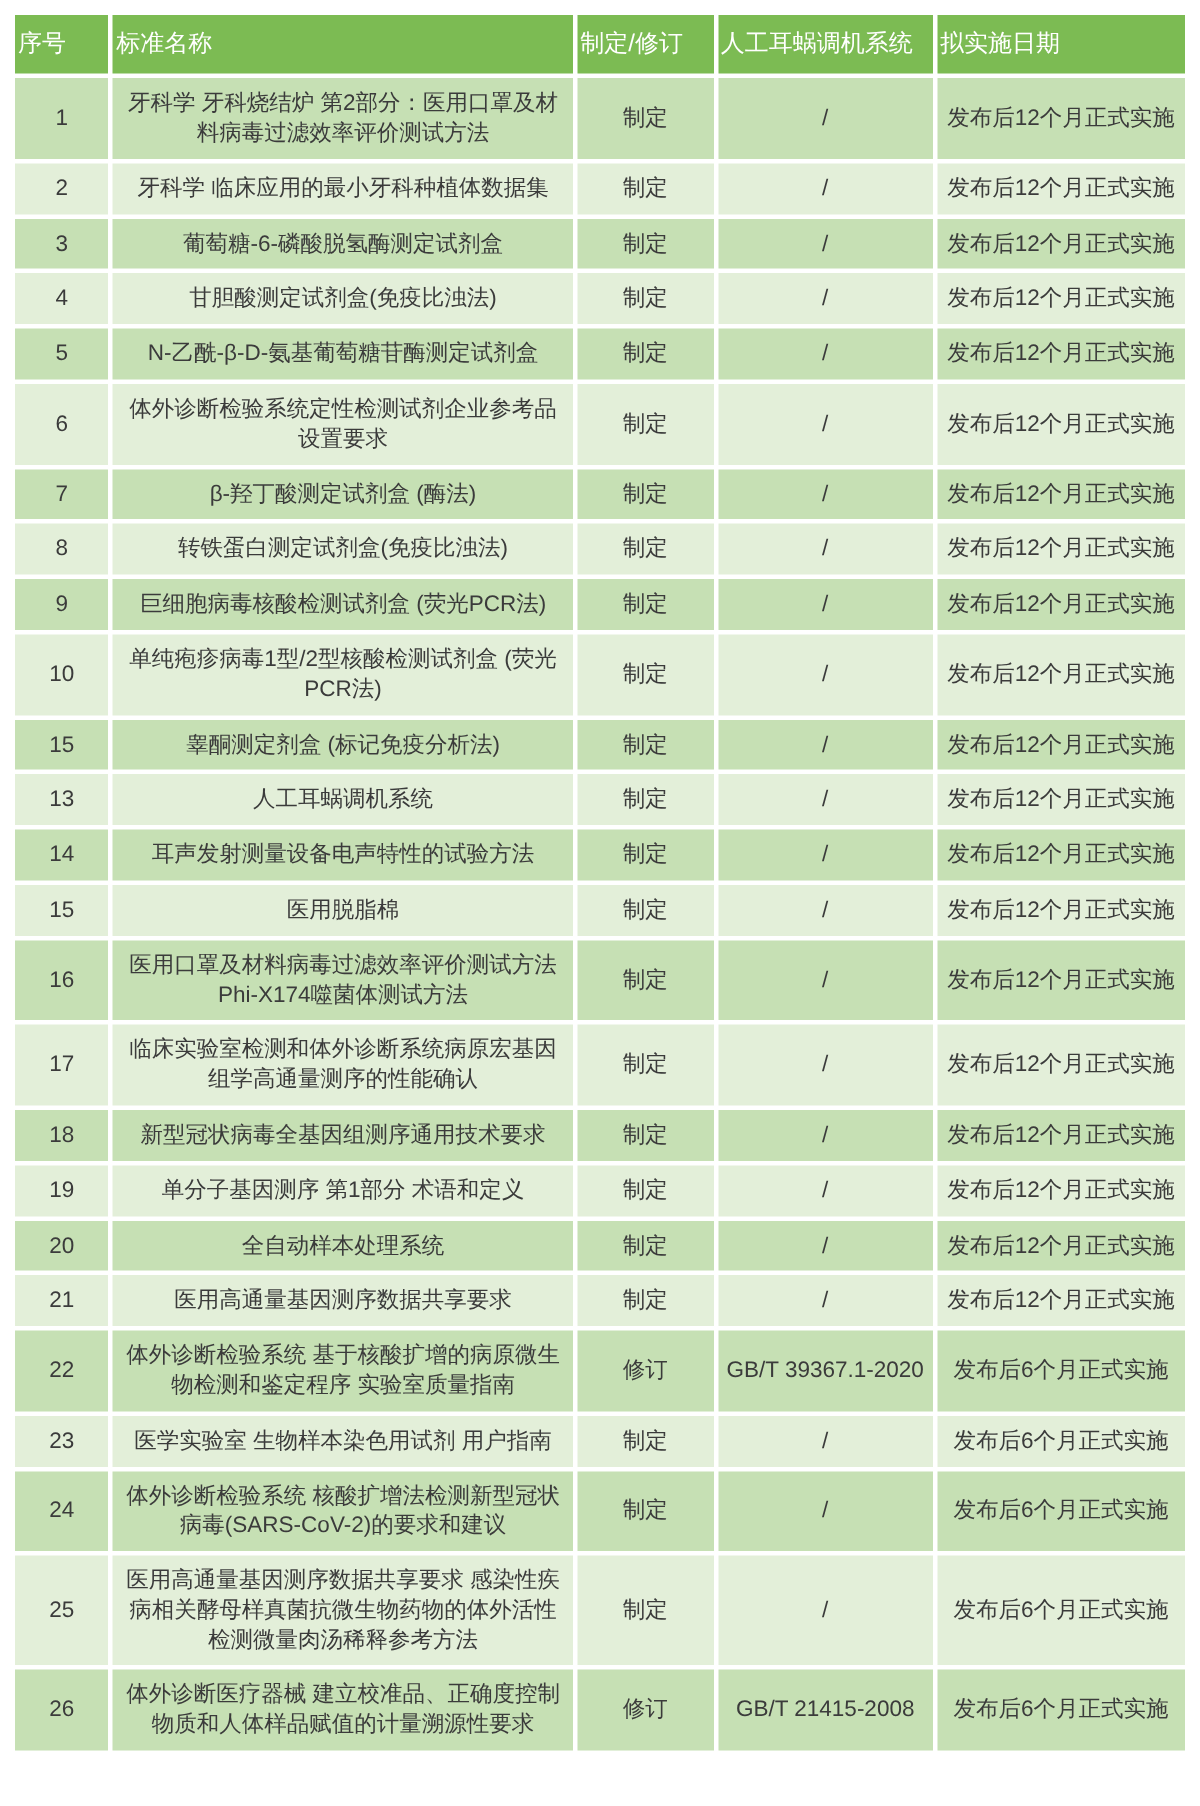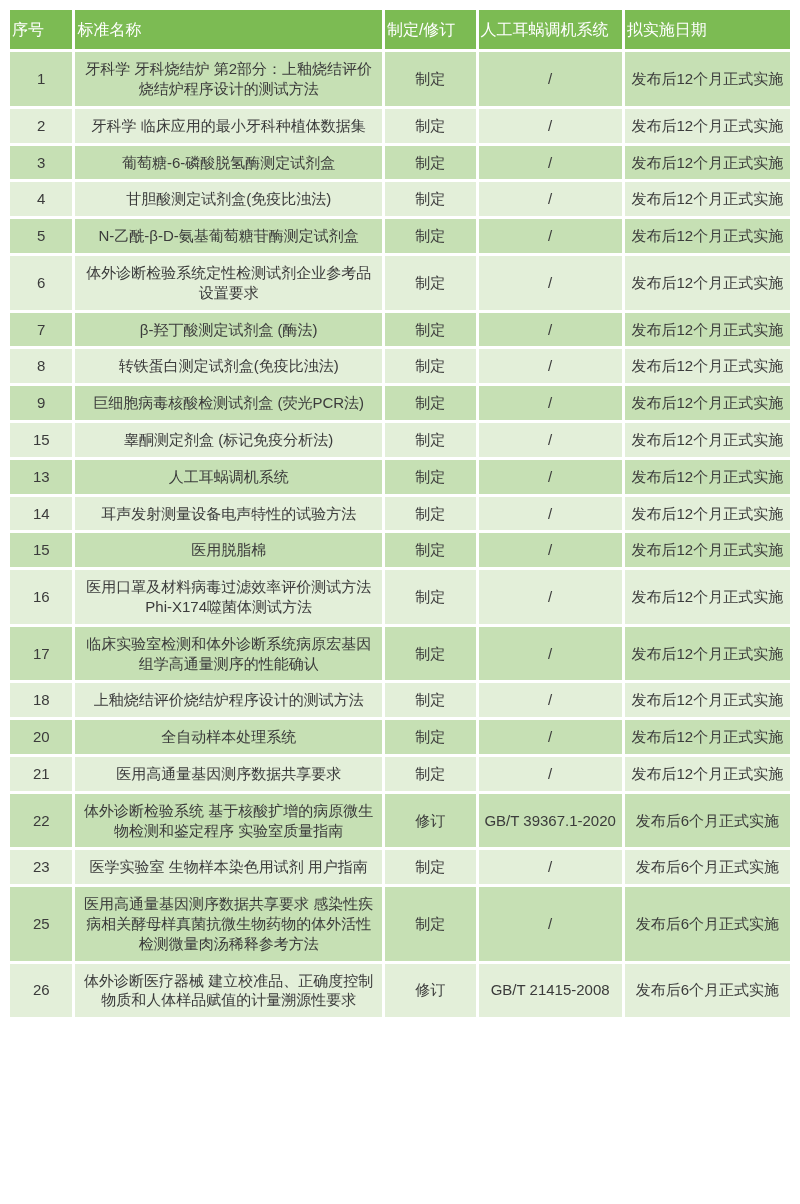--- a/index.html
+++ b/index.html
@@ -66,21 +66,21 @@
         <th>序号</th>
         <th>标准名称</th>
         <th>制定/修订</th>
         <th>人工耳蜗调机系统</th>
         <th>拟实施日期</th>
       </tr>
     </thead>
     <tbody>
   <tr>
     <td>1</td>
-    <td>牙科学 牙科烧结炉 第2部分：上釉烧结评价烧结炉程序设计的测试方法</td>
+    <td>牙科学 牙科烧结炉 第2部分：医用口罩及材料病毒过滤效率评价测试方法</td>
     <td>制定</td>
     <td>/</td>
     <td>发布后12个月正式实施</td>
   </tr>
 
   <tr>
     <td>2</td>
     <td>牙科学 临床应用的最小牙科种植体数据集</td>
     <td>制定</td>
     <td>/</td>
@@ -136,20 +136,27 @@
   </tr>
 
   <tr>
     <td>9</td>
     <td>巨细胞病毒核酸检测试剂盒 (荧光PCR法)</td>
     <td>制定</td>
     <td>/</td>
     <td>发布后12个月正式实施</td>
   </tr>
 
+  <tr>
+    <td>10</td>
+    <td>单纯疱疹病毒1型/2型核酸检测试剂盒 (荧光PCR法)</td>
+    <td>制定</td>
+    <td>/</td>
+    <td>发布后12个月正式实施</td>
+  </tr>
 
   <tr>
     <td>15</td>
     <td>睾酮测定剂盒 (标记免疫分析法)</td>
     <td>制定</td>
     <td>/</td>
     <td>发布后12个月正式实施</td>
   </tr>
 
 
@@ -188,26 +195,33 @@
   <tr>
     <td>17</td>
     <td>临床实验室检测和体外诊断系统病原宏基因组学高通量测序的性能确认</td>
     <td>制定</td>
     <td>/</td>
     <td>发布后12个月正式实施</td>
   </tr>
 
   <tr>
     <td>18</td>
-    <td>上釉烧结评价烧结炉程序设计的测试方法</td>
-    <td>制定</td>
-    <td>/</td>
-    <td>发布后12个月正式实施</td>
-  </tr>
-
+    <td>新型冠状病毒全基因组测序通用技术要求</td>
+    <td>制定</td>
+    <td>/</td>
+    <td>发布后12个月正式实施</td>
+  </tr>
+
+  <tr>
+    <td>19</td>
+    <td>单分子基因测序 第1部分 术语和定义</td>
+    <td>制定</td>
+    <td>/</td>
+    <td>发布后12个月正式实施</td>
+  </tr>
 
   <tr>
     <td>20</td>
     <td>全自动样本处理系统</td>
     <td>制定</td>
     <td>/</td>
     <td>发布后12个月正式实施</td>
   </tr>
 
   <tr>
@@ -227,20 +241,27 @@
   </tr>
 
   <tr>
     <td>23</td>
     <td>医学实验室 生物样本染色用试剂 用户指南</td>
     <td>制定</td>
     <td>/</td>
     <td>发布后6个月正式实施</td>
   </tr>
 
+  <tr>
+    <td>24</td>
+    <td>体外诊断检验系统 核酸扩增法检测新型冠状病毒(SARS-CoV-2)的要求和建议</td>
+    <td>制定</td>
+    <td>/</td>
+    <td>发布后6个月正式实施</td>
+  </tr>
 
   <tr>
     <td>25</td>
     <td>医用高通量基因测序数据共享要求 感染性疾病相关酵母样真菌抗微生物药物的体外活性检测微量肉汤稀释参考方法</td>
     <td>制定</td>
     <td>/</td>
     <td>发布后6个月正式实施</td>
   </tr>
 
   <tr>

